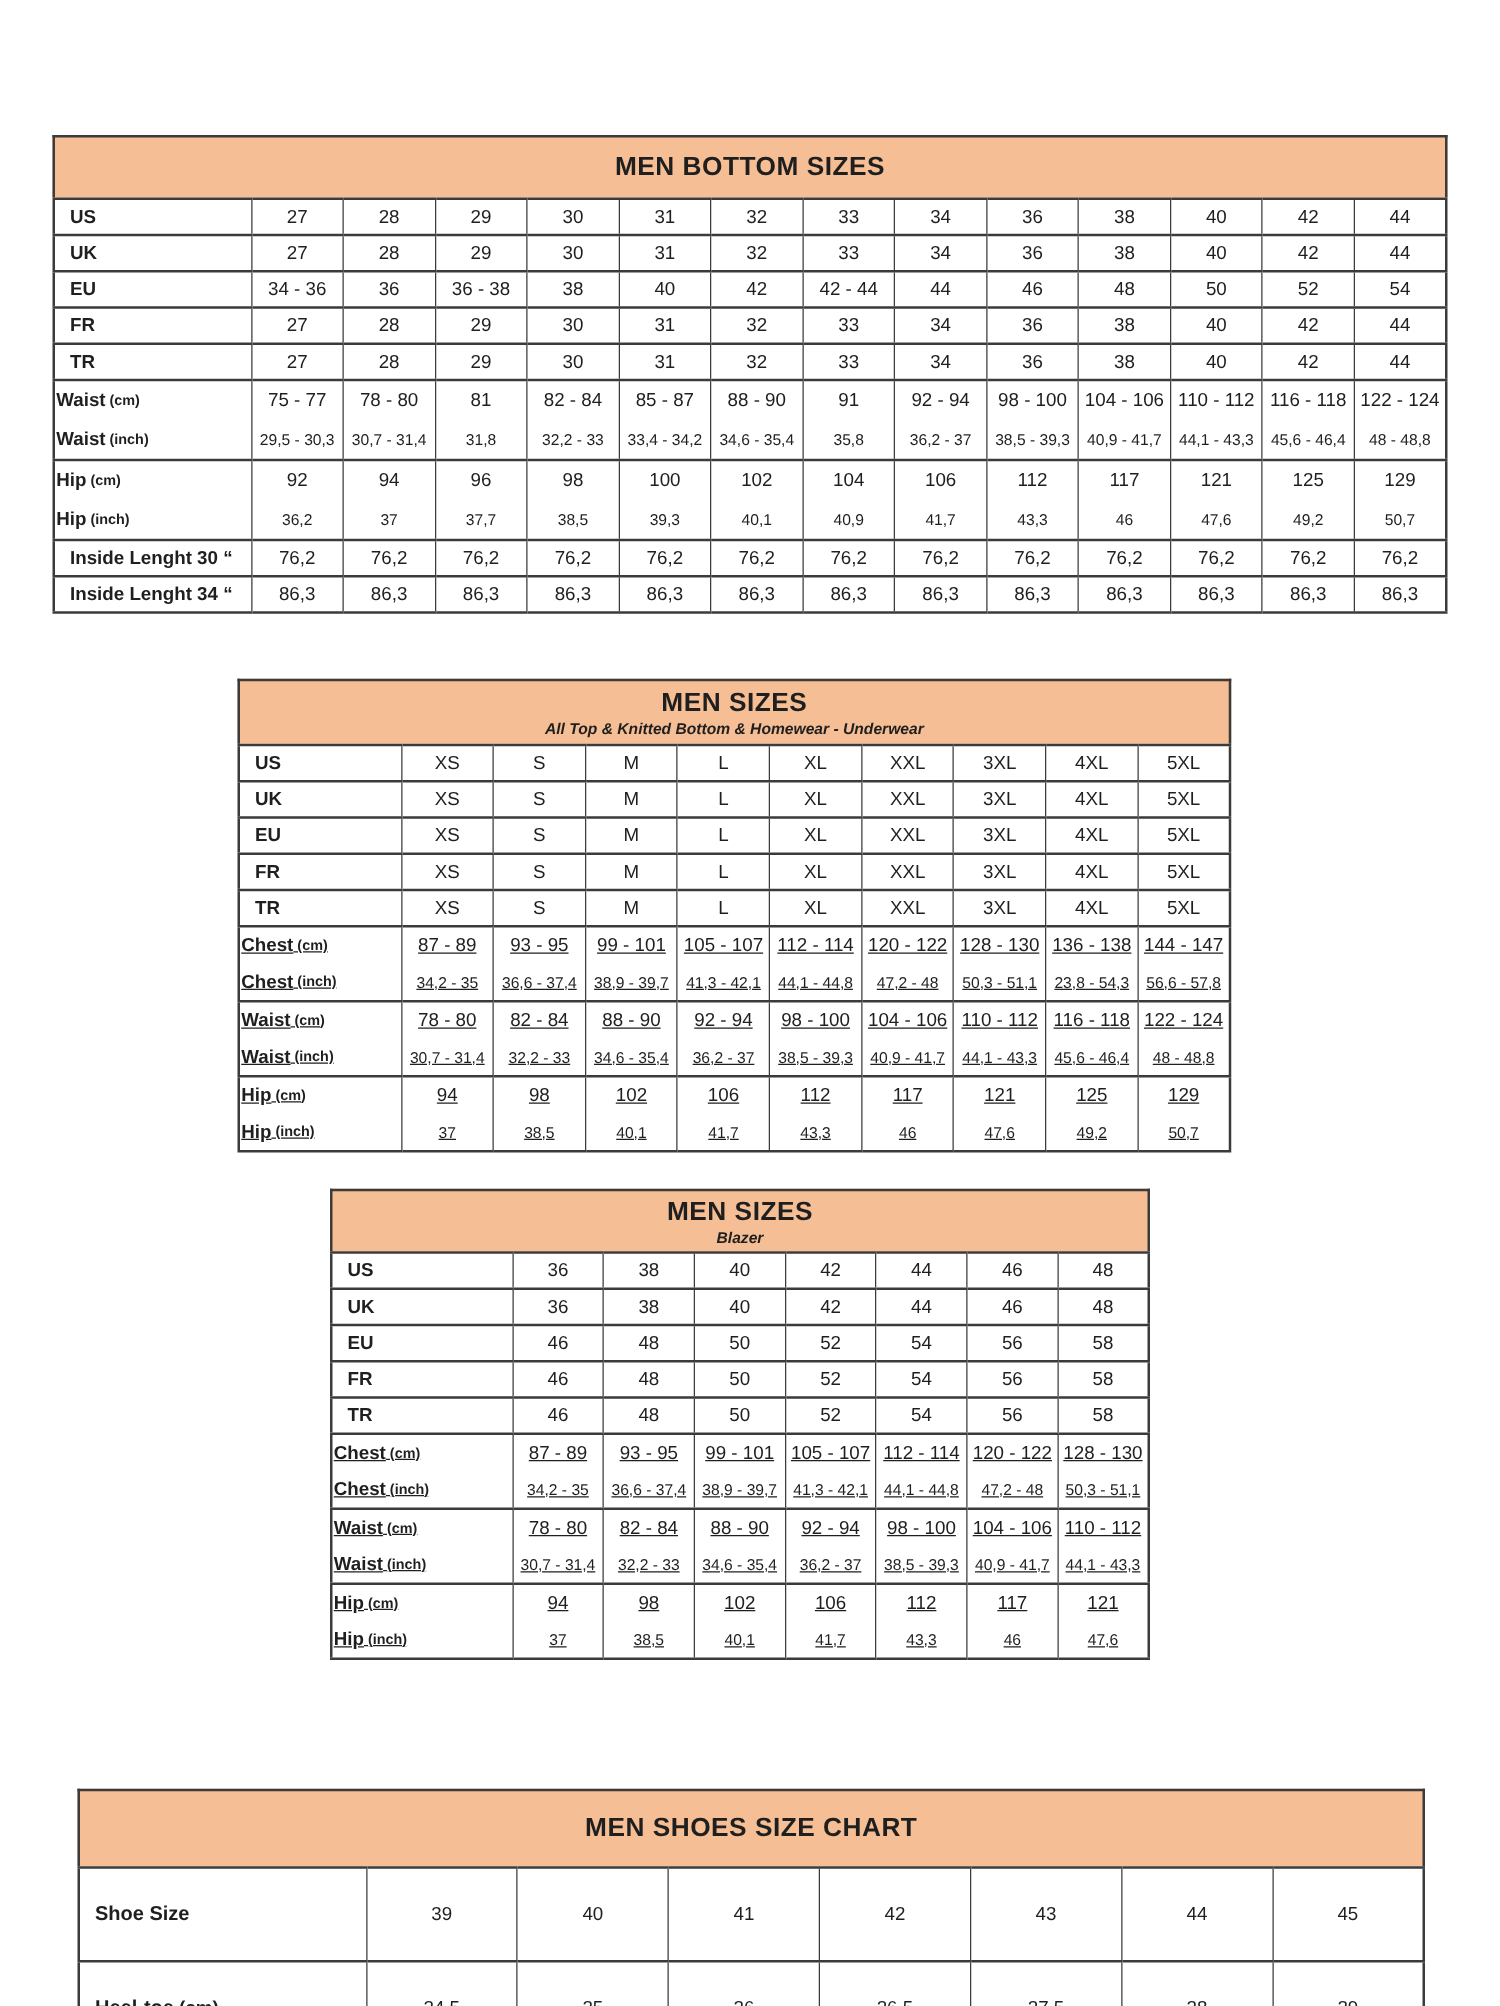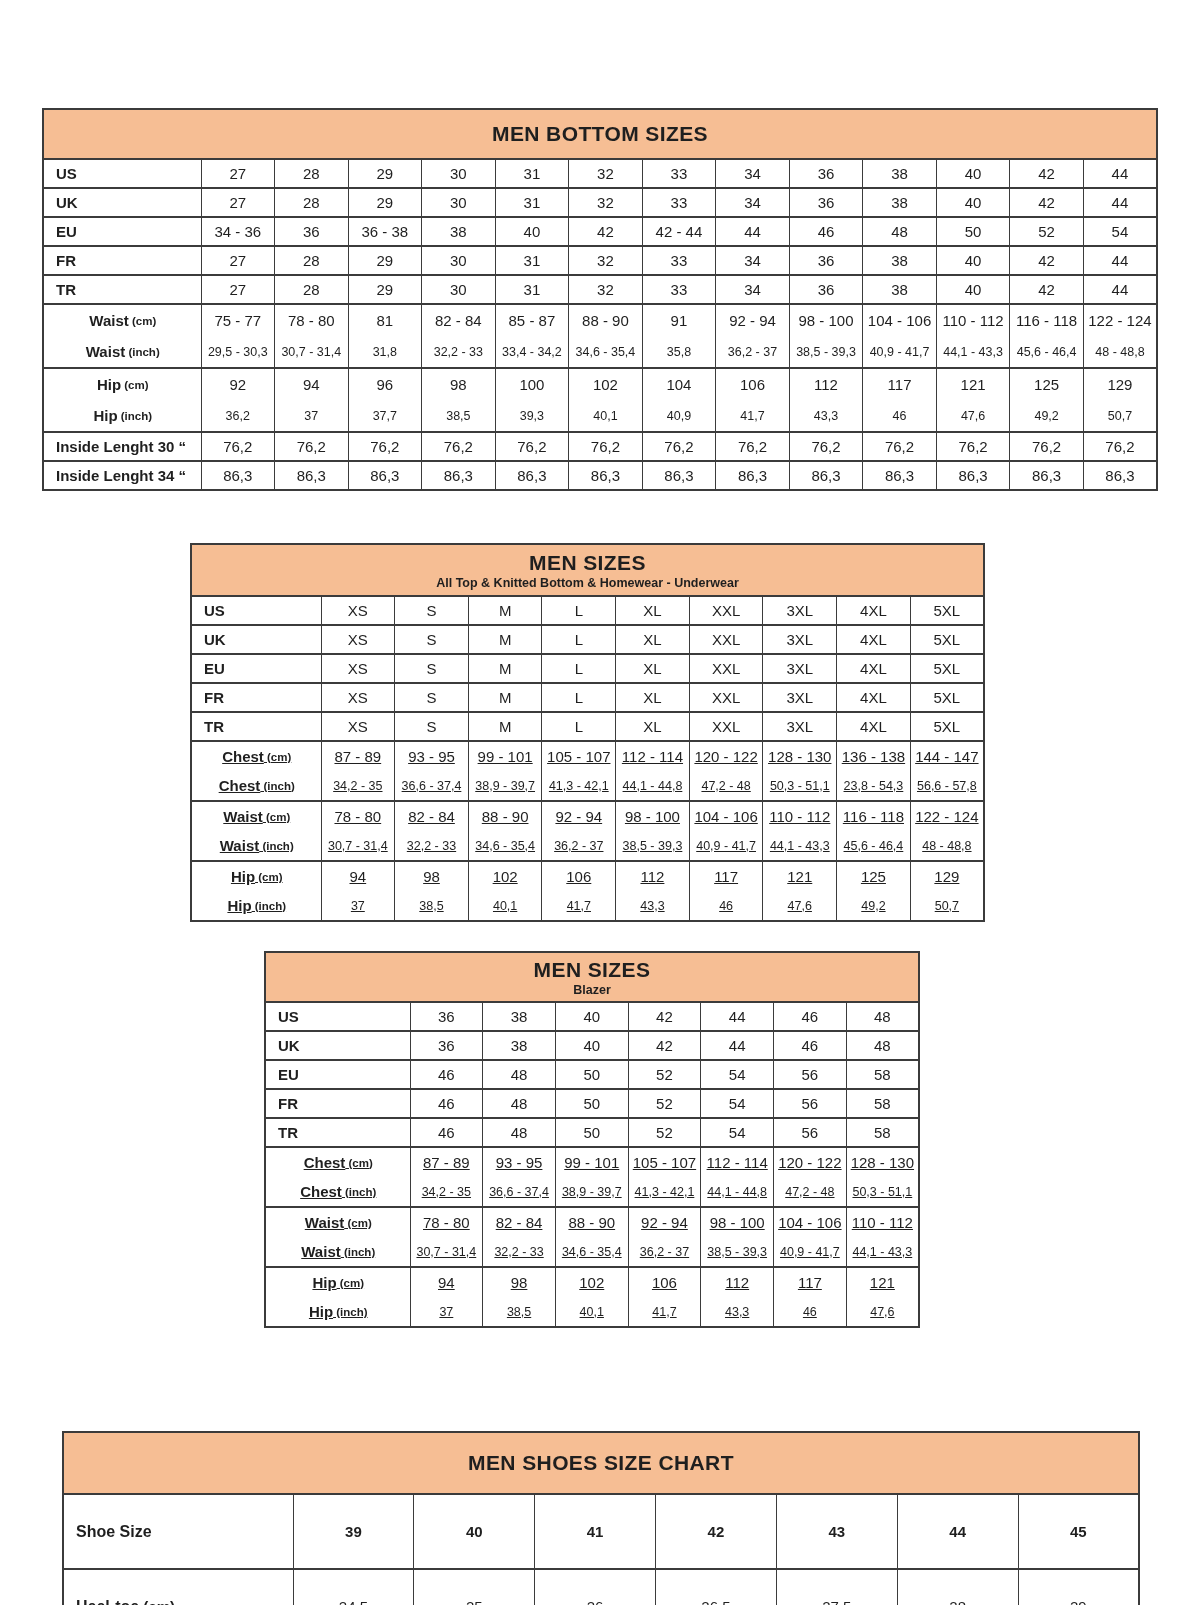--- a/index.html
+++ b/index.html
@@ -19,21 +19,21 @@
     background:var(--peach); border:2px solid var(--border); border-bottom:0;
     display:flex; flex-direction:column; align-items:center; justify-content:center;
     text-align:center;
     margin-top:33px;
   }
   .w-bottoms .title-bar { height:50px; }
   .w-tops    .title-bar { height:52px; }
   .w-blazer  .title-bar { height:50px; }
   .w-shoes   .title-bar { height:62px; }
   .title    { font-weight:bold; font-size:21px; letter-spacing:.4px; }
-  .subtitle { font-weight:bold; font-size:12.5px; margin-top:1px; }
+  .subtitle { font-weight:bold; font-size:12.5px; margin-top:1px;font-style:italic; }
   .subtitle:empty { display:none; }
 
   table {
     border-collapse:collapse; table-layout:fixed; width:100%;
     border:2px solid var(--border);
   }
   td {
     border:solid var(--border); border-width:2px 1px;
     vertical-align:middle; text-align:center; padding:0;
     overflow:hidden; white-space:nowrap;
@@ -41,29 +41,29 @@
   td.label { text-align:left; padding-left:12px; font-weight:bold; font-size:15px; }
   .unit   { font-size:11.5px; font-weight:bold; }
   td.val  { font-size:15px; }
 
   tr.single td { height:29px; }
   tr.group  td { height:64px; }
   .w-tops tr.group td, .w-blazer tr.group td { height:60px;text-decoration:underline; }
 
   td.group-label { padding-left:0; }
   .group .line { height:50%; display:flex; align-items:center; justify-content:center; }
-  td.group-label .line { justify-content:center; padding-left:1px; }
+  td.group-label .line { justify-content:flex-start; padding-left:1px; }
   .vline0 { font-size:15px; }
   .vline1 { font-size:12.5px; }
 
   .w-shoes tr.single td { height:75px; }
   .w-shoes td.label { font-size:16px; }
   .w-shoes .unit { font-size:15px; }
   .w-shoes td.val { font-size:15px; }
-  tr.bold-vals td.val { font-weight:bold; }
+  tr.bold-vals td.val { font-weight:normal; }
 </style>
 </head>
 <body style="background: rgb(255, 255, 255);">
 
 <div>
 
   <section class="tbl-wrap w-bottoms">
     <div class="title-bar">
       <div class="title">MEN BOTTOM SIZES</div>
 

